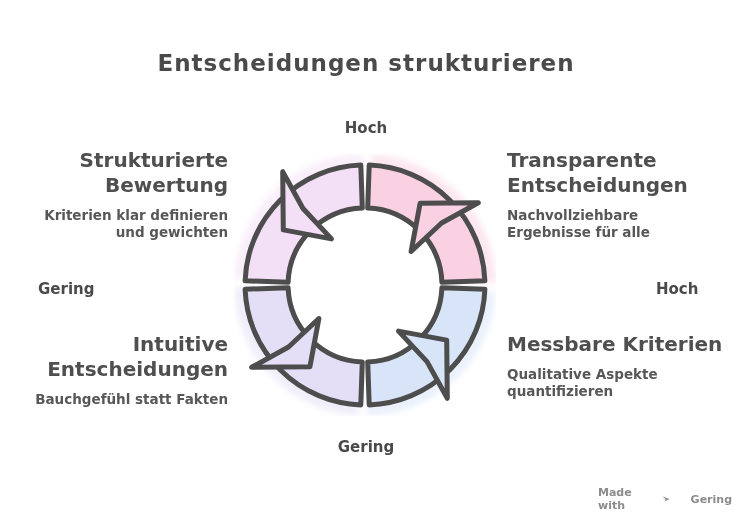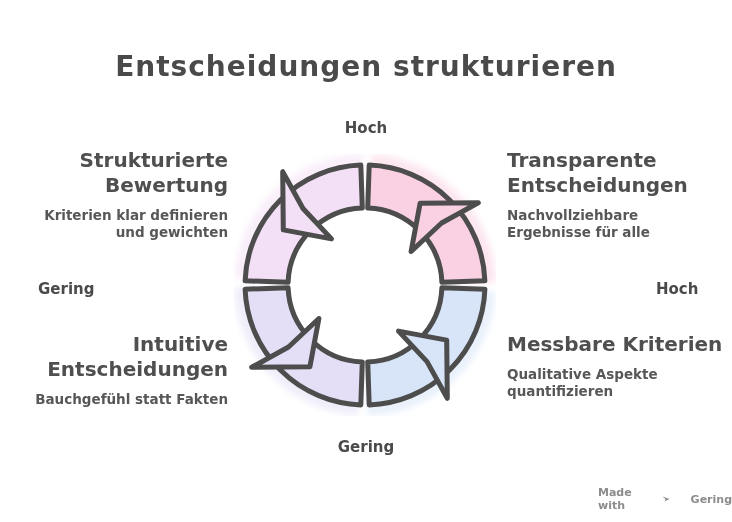--- a/index.html
+++ b/index.html
@@ -3,21 +3,21 @@
 <meta charset="utf-8">
 <style>
   html,body{margin:0;padding:0;}
   body{background:#e8e8e8;font-family:"DejaVu Sans", sans-serif;}
   .canvas{
     position:relative;width:732px;height:522px;overflow:hidden;
     background:var(--c-background,#fff);
   }
   .title{
     position:absolute;top:50px;left:0;width:732px;text-align:center;
-    font-size:28px;font-weight:bold;letter-spacing:1px;color:var(--c-title,#4a4a4a);
+    font-size:23px;font-weight:bold;letter-spacing:1px;color:var(--c-title,#4a4a4a);
   }
   .axis{
     position:absolute;font-size:15px;font-weight:bold;color:var(--c-axis_label,#4a4a4a);
   }
   .axis-top{top:119px;left:0;width:732px;text-align:center;}
   .axis-bottom{top:438px;left:0;width:732px;text-align:center;}
   .axis-left{top:280px;left:38px;}
   .axis-right{top:280px;left:656px;}
   .quad{position:absolute;width:232px;}
   .quad.align-right{text-align:right;}

